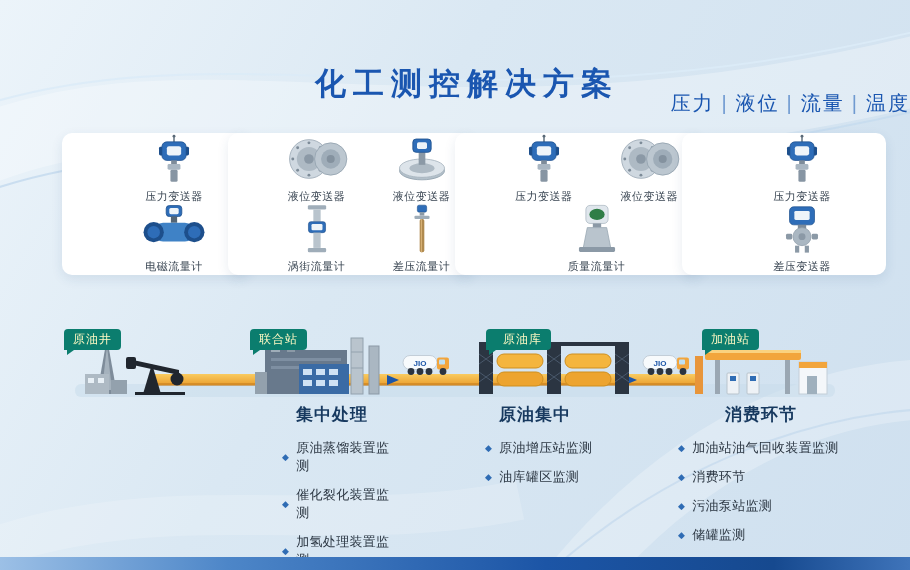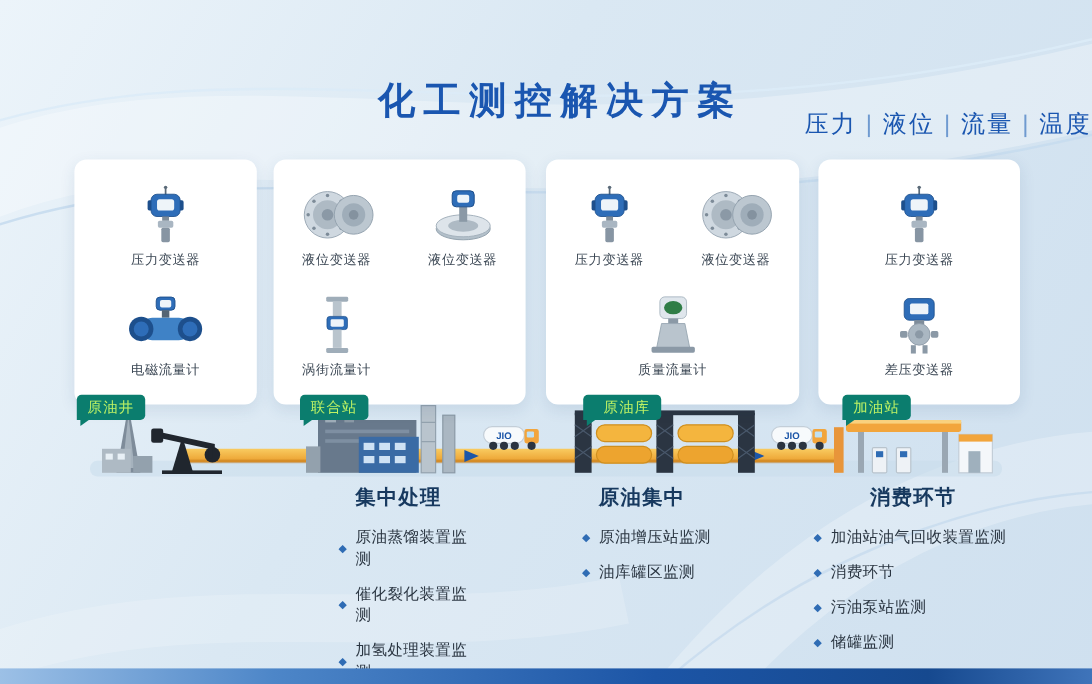--- a/index.html
+++ b/index.html
@@ -23,39 +23,39 @@
   }
   .subtitle{
     position:absolute;top:90px;left:0;width:100%;
     text-align:right;font-size:20px;color:#1a56b0;
     letter-spacing:2px;z-index:2;
   }
   .subtitle .sep{color:#6f9ad0;font-weight:300;margin:0 7px;}
 
   
   .card{
-    position:absolute;top:133px;height:204px;z-index:2;
+    position:absolute;top:133px;height:142px;z-index:2;
     background:#ffffff;border-radius:10px;
     box-shadow:0 4px 12px rgba(30,70,120,.10);
-    display:grid;align-content:space-evenly;justify-items:center;
+    display:grid;align-content:space-evenly;justify-items:center;padding-left:36px;
   }
   .card-1{left:62px;width:152px;}
   .card-2{left:228px;width:210px;grid-template-columns:1fr 1fr;}
   .card-3{left:455px;width:211px;grid-template-columns:1fr 1fr;}
   .card-4{left:682px;width:168px;}
   .card-3 .inst-wide{grid-column:1 / -1;}
   .inst{display:flex;flex-direction:column;align-items:center;gap:5px;}
   .inst-icon{width:66px;height:50px;}
   .inst-label{font-size:11px;color:#3a4653;letter-spacing:.5px;}
 
   
   .flow-strip{position:absolute;left:55px;top:328px;width:800px;height:74px;z-index:1;}
   .badge{
     position:absolute;top:329px;z-index:3;
-    background:#0b7d6e;color:#bef264;font-size:12px;line-height:1;
+    background:#0b7d6e;color:#fef9c3;font-size:12px;line-height:1;
     padding:4px 9px 5px;border-radius:4px 4px 4px 0;
     letter-spacing:1px;
   }
   .badge::after{
     content:"";position:absolute;left:3px;bottom:-5px;
     border-top:5px solid #0b7d6e;border-right:7px solid transparent;
   }
   .badge-1{left:64px;} .badge-2{left:250px;} .badge-3{left:486px;padding-left:17px;} .badge-4{left:702px;}
 
   
@@ -209,20 +209,26 @@
       <svg class="inst-icon" viewBox="0 0 70 60">
           <use href="#sym-lvl"></use>
         </svg>
       <div class="inst-label">液位变送器</div>
     </div>
     <div class="inst">
       <svg class="inst-icon" viewBox="0 0 50 82">
           <use href="#sym-vortex"></use>
         </svg>
       <div class="inst-label">涡街流量计</div>
+    </div>
+    <div class="inst">
+      <svg class="inst-icon" viewBox="0 0 50 86">
+          <use href="#sym-dpf"></use>
+        </svg>
+      <div class="inst-label">差压流量计</div>
     </div>
   </div>
 
   <div class="card card-3">
     <div class="inst">
       <svg class="inst-icon" viewBox="0 0 60 70">
           <use href="#sym-pt"></use>
         </svg>
       <div class="inst-label">压力变送器</div>
     </div>

